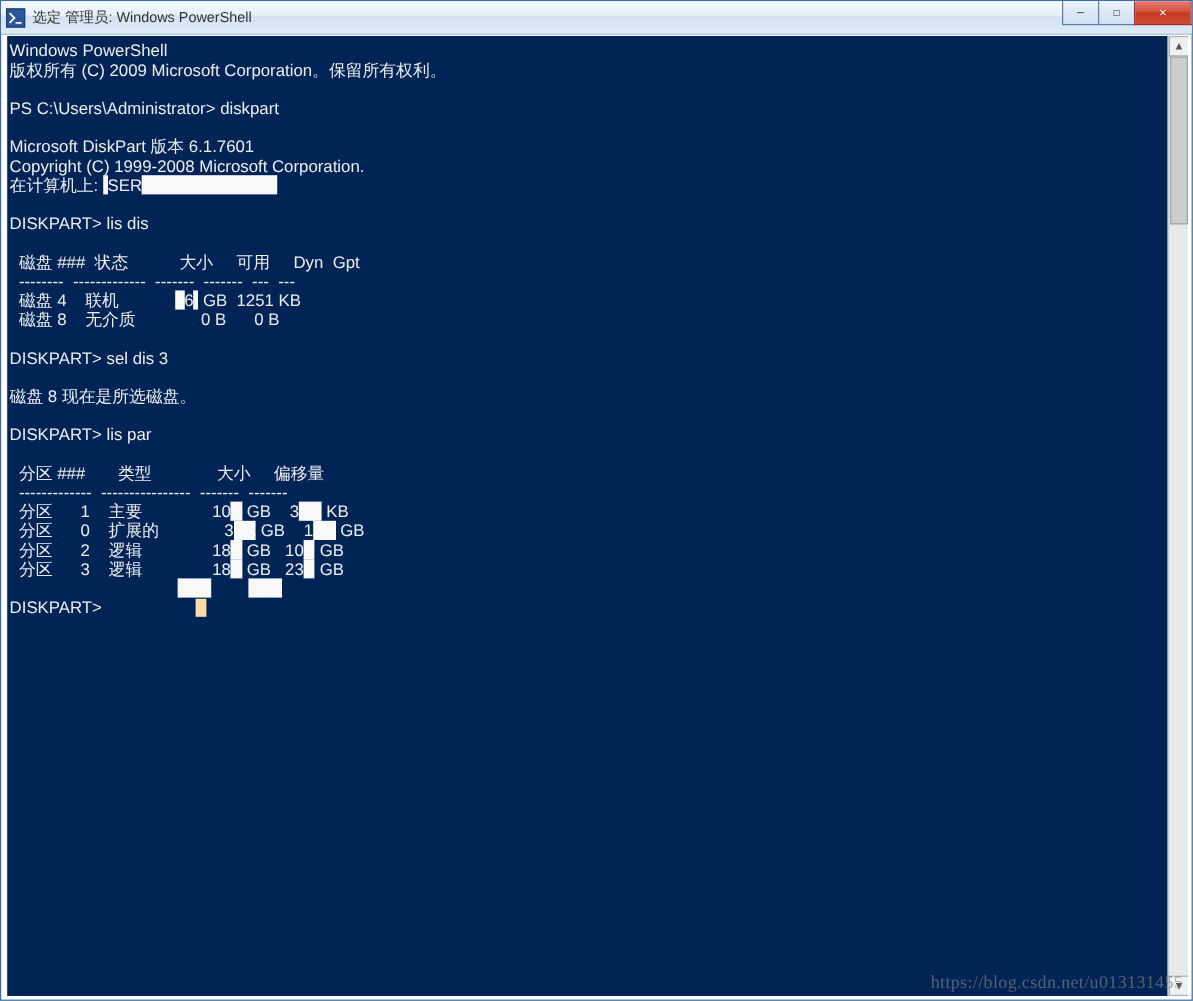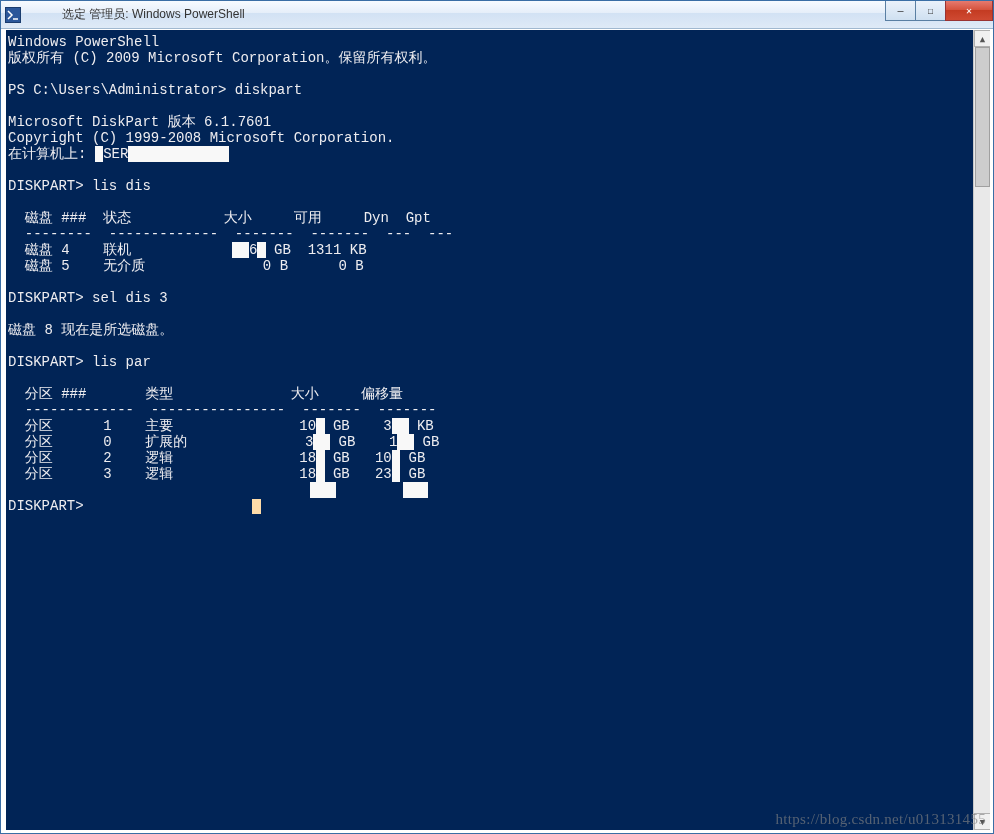--- a/index.html
+++ b/index.html
@@ -20,21 +20,20 @@
     background: #fff;
   }
   .titlebar {
     height: 28px;
     background: linear-gradient(to bottom, #f7fbff 0%, #e5eef9 45%, #d2e2f4 46%, #dfeaf7 100%);
     border-bottom: 1px solid #a0b8d0;
     display: flex;
     align-items: center;
     padding-left: 4px;
     position: relative;
-    gap: 35px;
   }
   .app-icon {
     width: 16px; height: 16px;
     background: #2b579a;
     border: 1px solid #1a3c6e;
     margin-right: 6px;
     position: relative;
     display: flex; align-items: center; justify-content: center;
     font-size: 10px; color: #fff;
   }
@@ -77,21 +76,21 @@
     line-height: 16px;
     overflow: hidden;
   }
   .console-inner{
     position:absolute;
     top:0;left:0;
     width: 966px;
     height: 800px;
     padding: 4px 2px;
     white-space: pre;
-    font-family: Liberation Mono, monospace;
+    font-family: Liberation Sans, sans-serif;
   }
   .scrollbar{
     position:absolute;
     right:0;top:0;
     width:17px;height:800px;
     background:#e9e9e9;
     border-left:1px solid #c8c8c8;
     display:flex;flex-direction:column;justify-content:space-between;
   }
   .sb-btn{
@@ -150,22 +149,22 @@
 <span>PS C:\Users\Administrator&gt; </span><span>diskpart</span>
 
 <span>Microsoft DiskPart 版本 6.1.7601</span>
 <span>Copyright (C) 1999-2008 Microsoft Corporation.</span>
 <span>在计算机上: </span><span class="redact"> </span><span>SER</span><span class="redact">XXXXXXXXXXXX</span>
 
 <span>DISKPART&gt; </span><span>lis dis</span>
 
   <span>磁盘 ###</span>  <span>状态</span>           <span>大小</span>     <span>可用</span>     <span>Dyn</span>  <span>Gpt</span>
   --------  -------------  -------  -------  ---  ---
-  <span>磁盘 4</span>    <span>联机</span>            <span class="redact">  </span><span>6</span><span class="redact"> </span> <span>GB</span>  <span>1311 KB</span>
-  <span>磁盘 5</span>    <span>无介质</span>              <span>0 B</span>      <span>0 B</span>
+  <span>磁盘 4</span>    <span>联机</span>            <span class="redact">  </span><span>6</span><span class="redact"> </span> <span>GB</span>  <span>1251 KB</span>
+  <span>磁盘 8</span>    <span>无介质</span>              <span>0 B</span>      <span>0 B</span>
 
 <span>DISKPART&gt; </span><span>sel dis 3</span>
 
 <span>磁盘 8 现在是所选磁盘。</span>
 
 <span>DISKPART&gt; </span><span>lis par</span>
 
   <span>分区 ###</span>       <span>类型</span>              <span>大小</span>     <span>偏移量</span>
   -------------  ----------------  -------  -------
   <span>分区</span>      <span>1</span>    <span>主要</span>               <span>10</span><span class="redact">X</span> <span>GB</span>    <span>3</span><span class="redact">XX</span> <span>KB</span>

